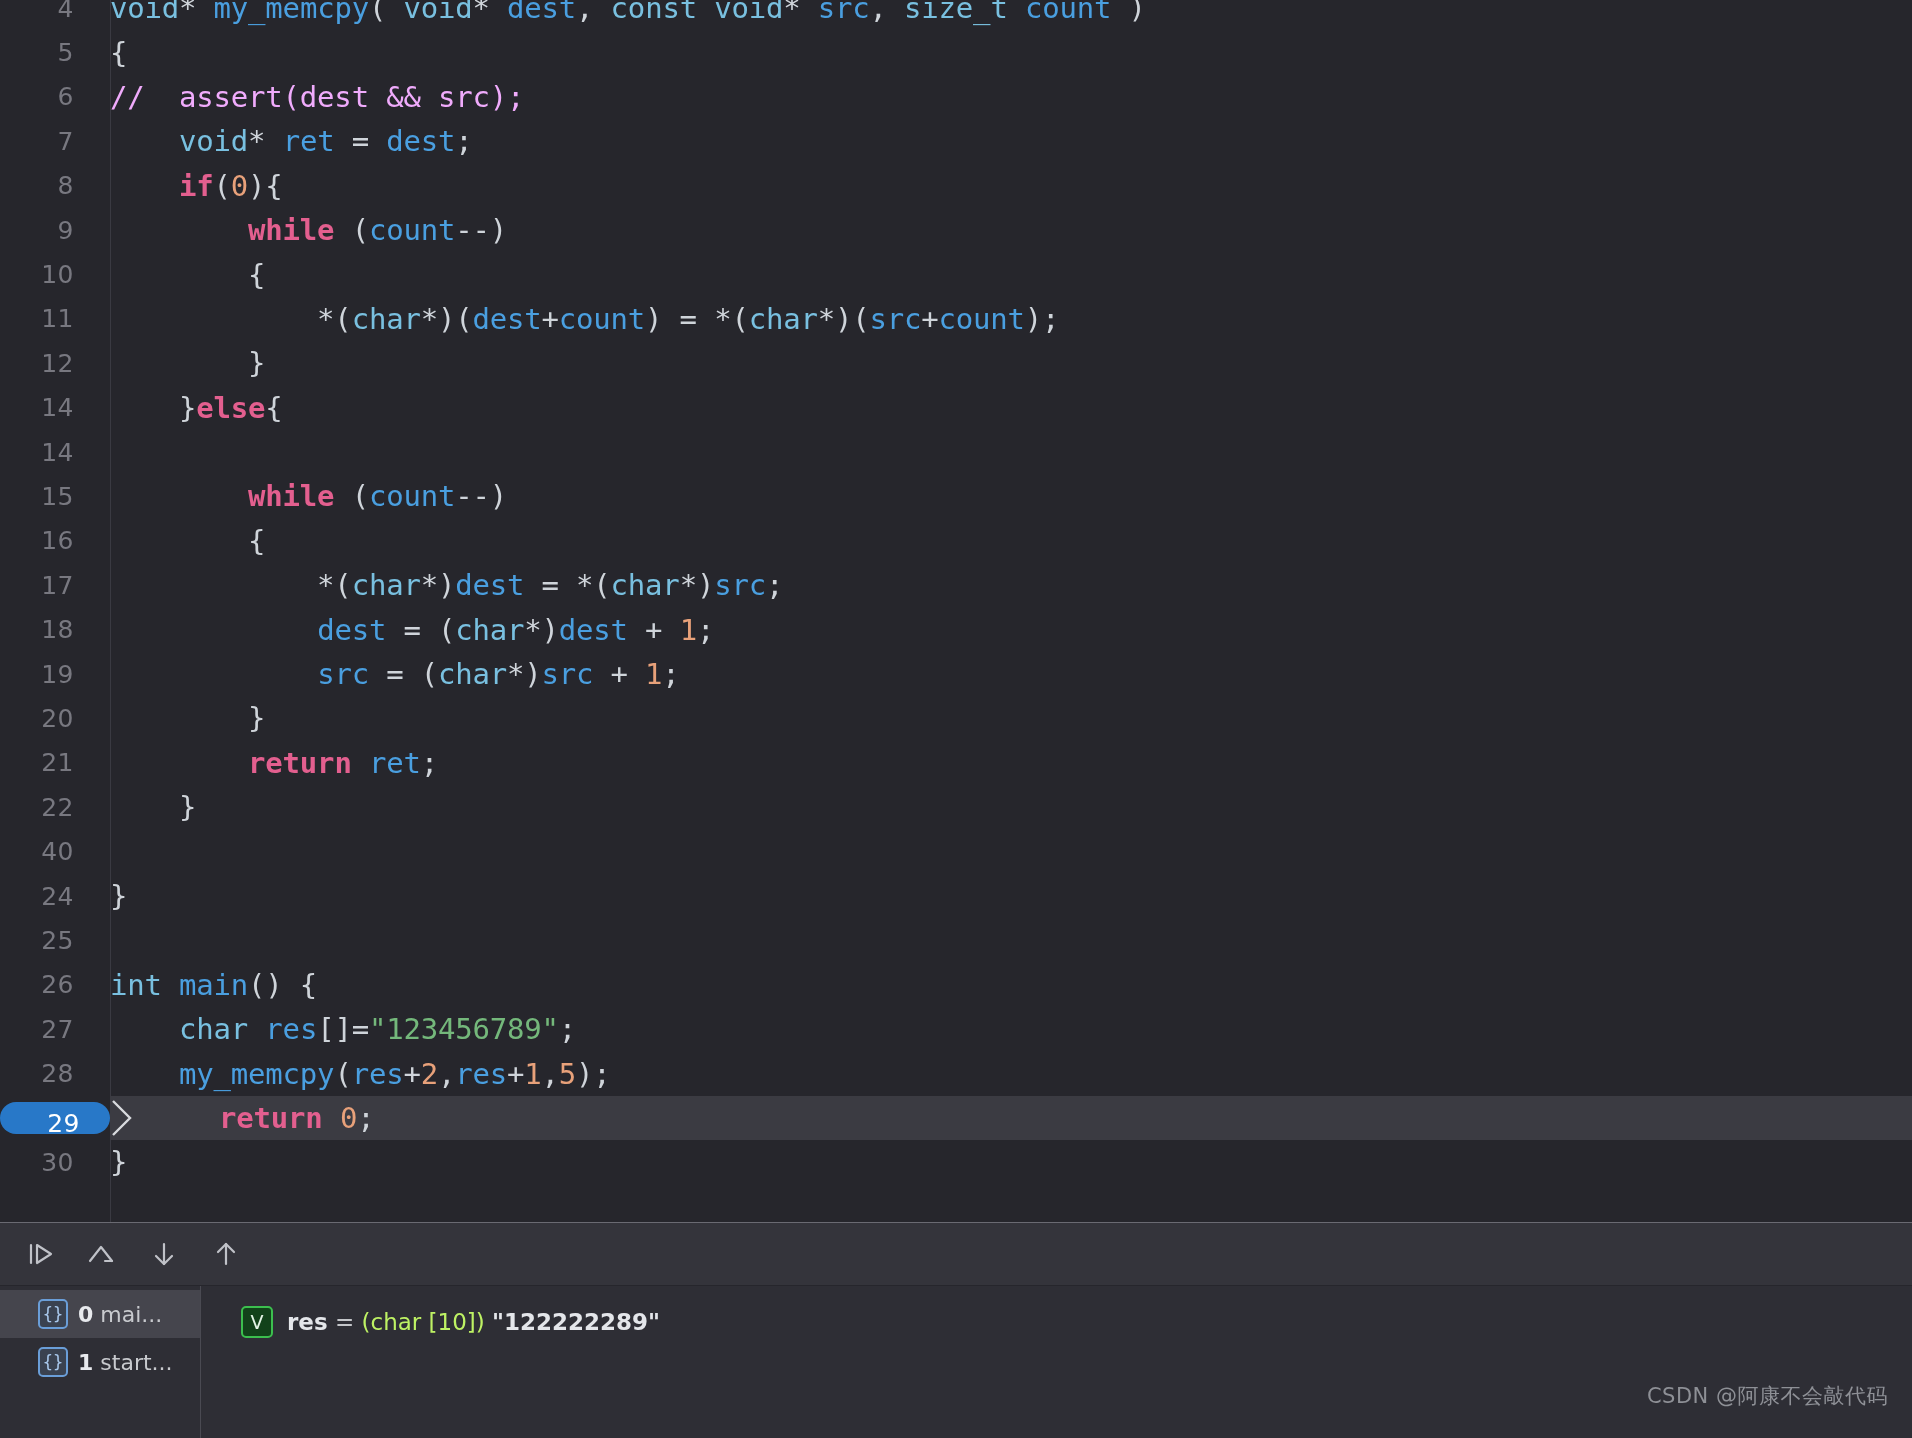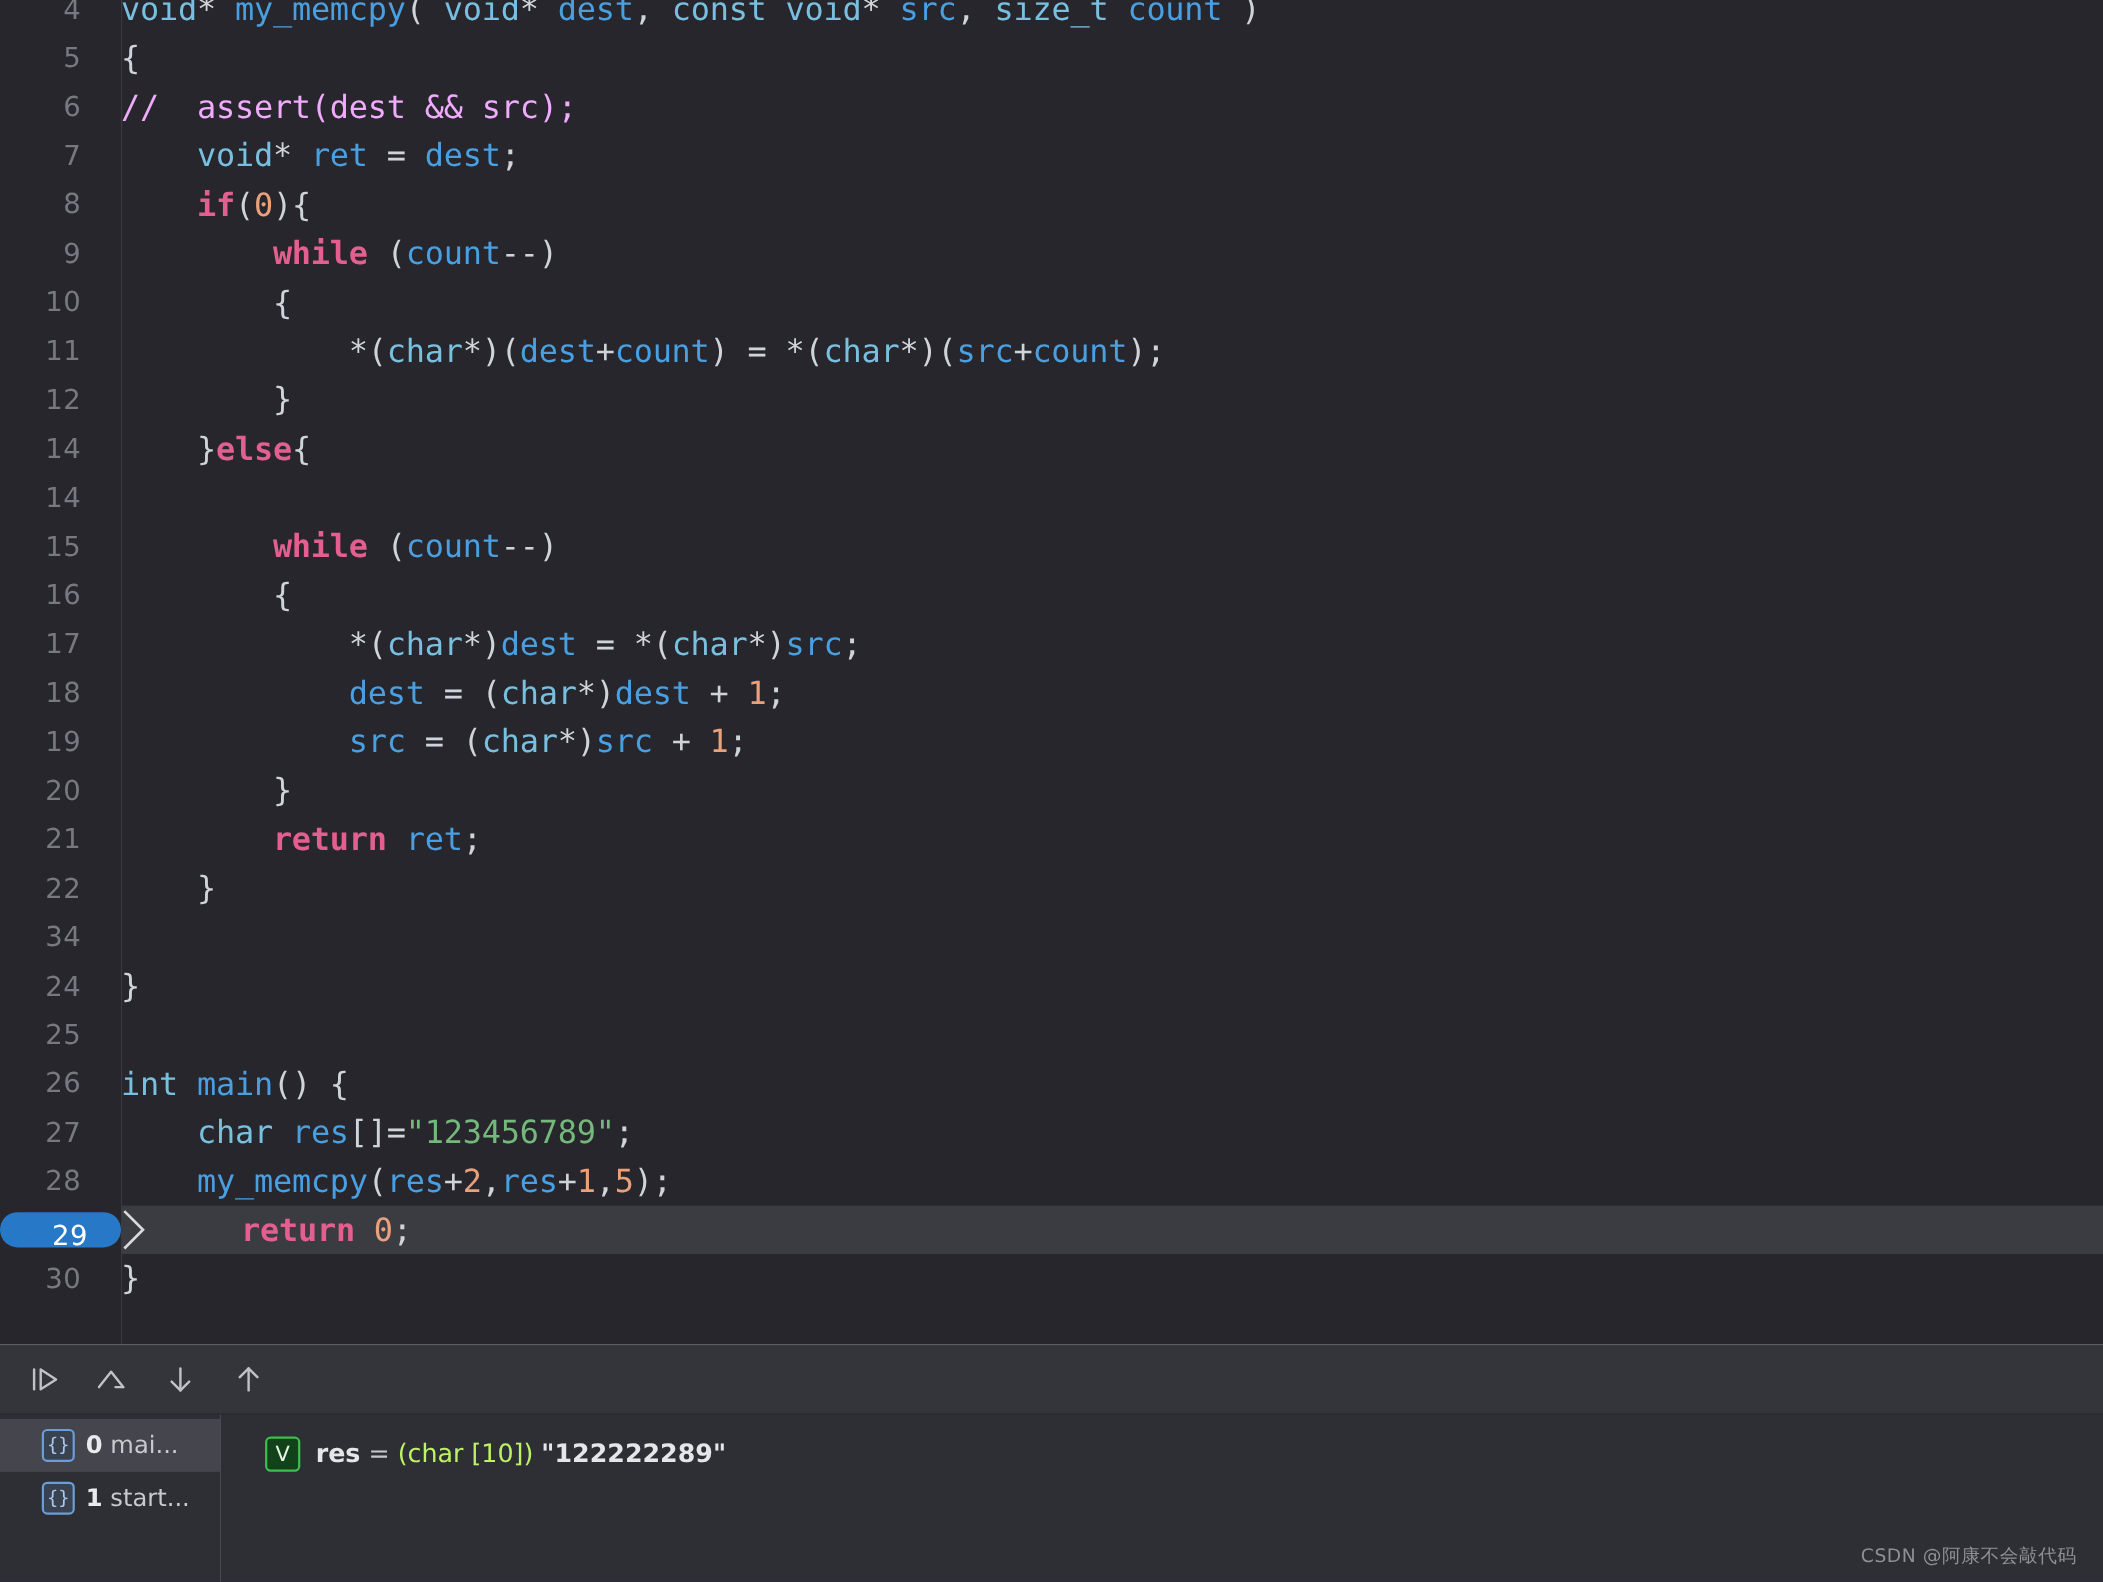--- a/index.html
+++ b/index.html
@@ -196,22 +196,22 @@
     white-space: pre;
   }
   .var-name { font-weight: bold; color: #e4e6ea; }
   .var-eq   { color: #c4c6ca; }
   .var-type { color: #bef264; }
   .var-val  { color: #e4e6ea; font-weight: bold; }
 
   .watermark {
     position: absolute;
     right: 24px;
-    bottom: 12px;
-    font-size: 17px;
+    bottom: 28px;
+    font-size: 21px;
     font-family: "DejaVu Sans", sans-serif;
     color: #8e9096;
     letter-spacing: 0.5px;
   }
 </style>
 </head>
 <body>
 
 <div id="root">
 
@@ -230,21 +230,21 @@
         <div class="line"><div class="lnum">14</div><div class="codetext"><span class="punct">    }</span><span class="kw">else</span><span class="punct">{</span></div></div>
         <div class="line"><div class="lnum">14</div><div class="codetext"></div></div>
         <div class="line"><div class="lnum">15</div><div class="codetext"><span class="plain">        </span><span class="kw">while</span><span class="punct"> (</span><span class="var">count</span><span class="punct">--)</span></div></div>
         <div class="line"><div class="lnum">16</div><div class="codetext"><span class="punct">        {</span></div></div>
         <div class="line"><div class="lnum">17</div><div class="codetext"><span class="punct">            *(</span><span class="type">char</span><span class="punct">*)</span><span class="var">dest</span><span class="punct"> = *(</span><span class="type">char</span><span class="punct">*)</span><span class="var">src</span><span class="punct">;</span></div></div>
         <div class="line"><div class="lnum">18</div><div class="codetext"><span class="plain">            </span><span class="var">dest</span><span class="punct"> = (</span><span class="type">char</span><span class="punct">*)</span><span class="var">dest</span><span class="punct"> + </span><span class="num">1</span><span class="punct">;</span></div></div>
         <div class="line"><div class="lnum">19</div><div class="codetext"><span class="plain">            </span><span class="var">src</span><span class="punct"> = (</span><span class="type">char</span><span class="punct">*)</span><span class="var">src</span><span class="punct"> + </span><span class="num">1</span><span class="punct">;</span></div></div>
         <div class="line"><div class="lnum">20</div><div class="codetext"><span class="punct">        }</span></div></div>
         <div class="line"><div class="lnum">21</div><div class="codetext"><span class="plain">        </span><span class="kw">return</span><span class="punct"> </span><span class="var">ret</span><span class="punct">;</span></div></div>
         <div class="line"><div class="lnum">22</div><div class="codetext"><span class="punct">    }</span></div></div>
-        <div class="line"><div class="lnum">34</div><div class="codetext"></div></div>
+        <div class="line"><div class="lnum">40</div><div class="codetext"></div></div>
         <div class="line"><div class="lnum">24</div><div class="codetext"><span class="punct">}</span></div></div>
         <div class="line"><div class="lnum">25</div><div class="codetext"></div></div>
         <div class="line"><div class="lnum">26</div><div class="codetext"><span class="type">int</span><span class="punct"> </span><span class="fn">main</span><span class="punct">() {</span></div></div>
         <div class="line"><div class="lnum">27</div><div class="codetext"><span class="plain">    </span><span class="type">char</span><span class="punct"> </span><span class="var">res</span><span class="punct">[]=</span><span class="str">"123456789"</span><span class="punct">;</span></div></div>
         <div class="line"><div class="lnum">28</div><div class="codetext"><span class="plain">    </span><span class="fn">my_memcpy</span><span class="punct">(</span><span class="var">res</span><span class="punct">+</span><span class="num">2</span><span class="punct">,</span><span class="var">res</span><span class="punct">+</span><span class="num">1</span><span class="punct">,</span><span class="num">5</span><span class="punct">);</span></div></div>
         <div class="line current"><div class="ln-bg"></div><div class="lnum">29</div><div class="exec-marker"><svg width="26" height="38" viewBox="0 0 26 38">
               <polyline points="3,2 20,19 3,36" fill="none" stroke="#d8dade" stroke-width="2.4"></polyline>
             </svg></div><div class="codetext"><span class="plain">    </span><span class="kw">return</span><span class="punct"> </span><span class="num">0</span><span class="punct">;</span></div></div>
         <div class="line"><div class="lnum">30</div><div class="codetext"><span class="punct">}</span></div></div>
       </div>

